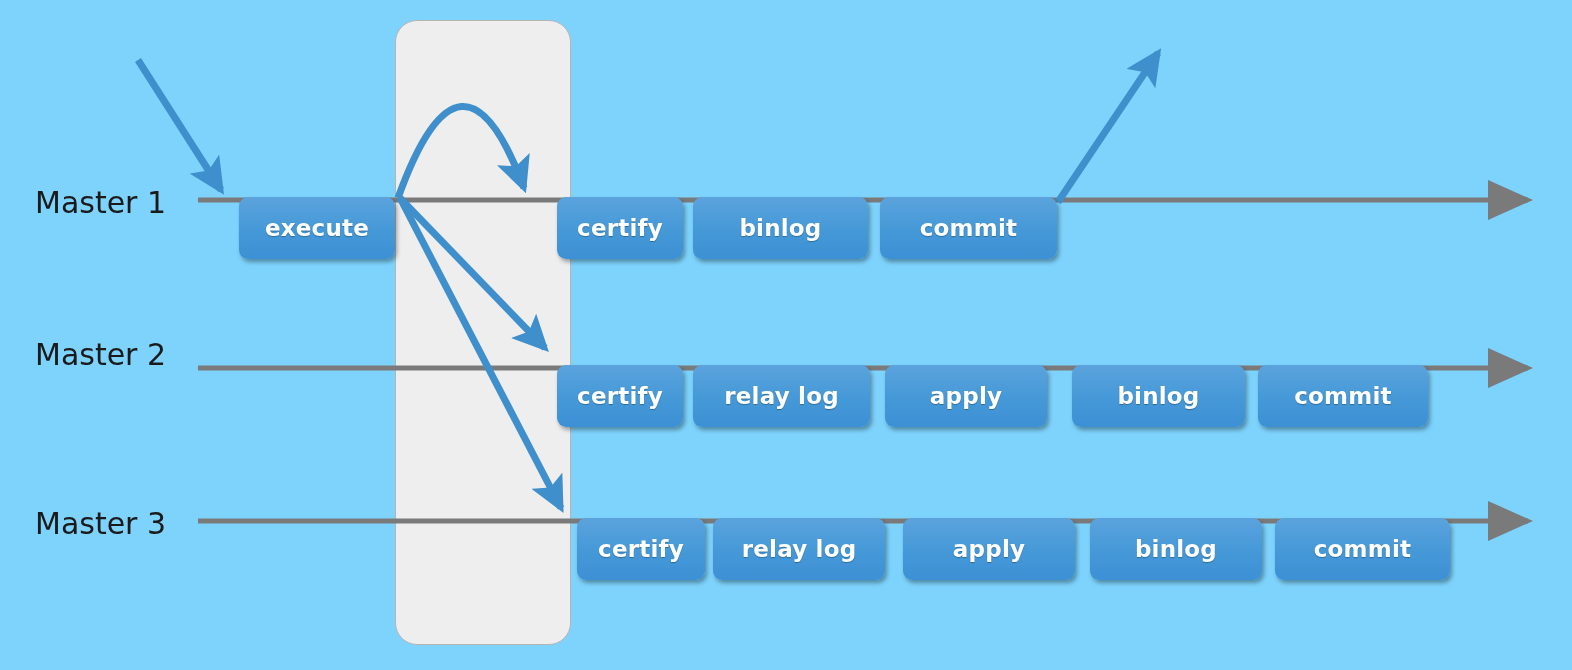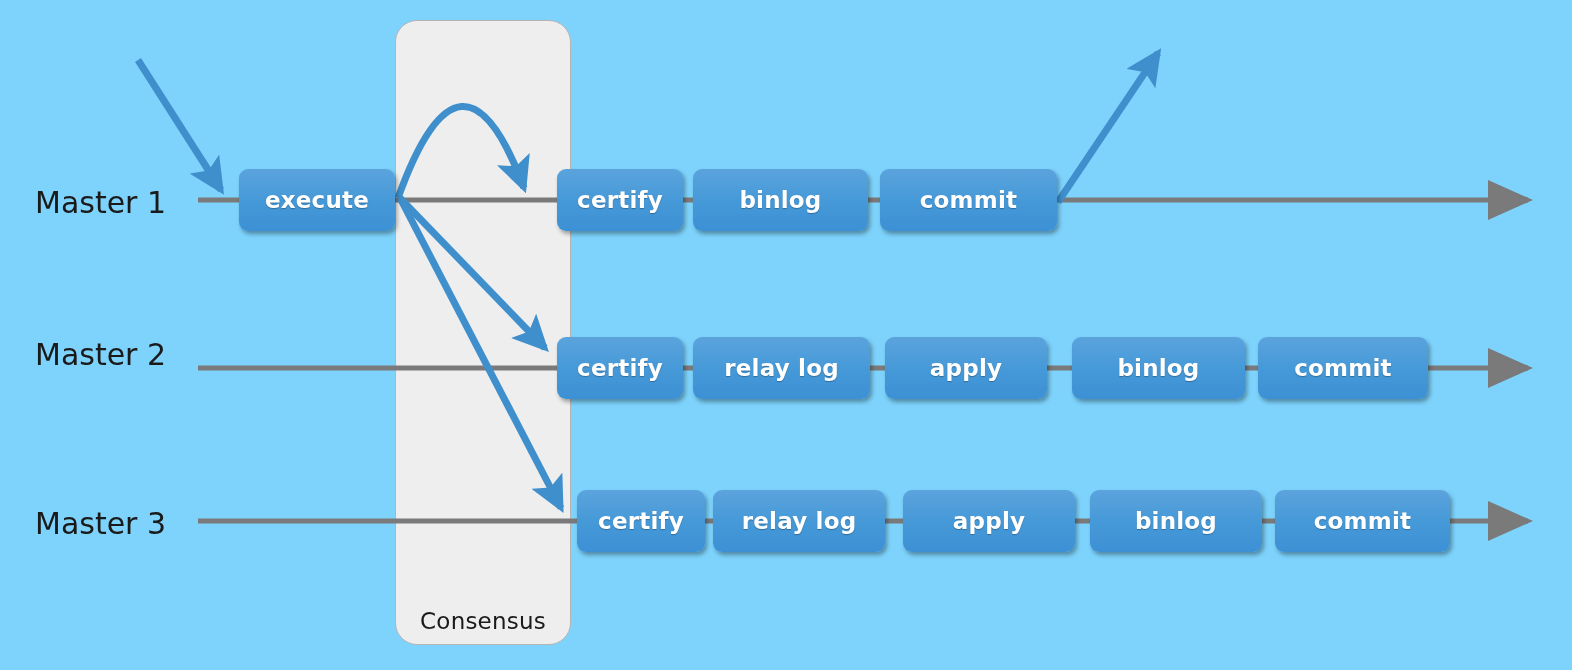--- a/index.html
+++ b/index.html
@@ -60,20 +60,21 @@
   
   .pbox {
     position: absolute;
     border-radius: 9px;
     background: linear-gradient(to bottom, #5ba3dd 0%, #479ad8 48%, #3c90d4 100%);
     box-shadow: 2px 3px 4px rgba(0,0,0,0.35);
     display: flex;
     align-items: center;
     justify-content: center;
     box-sizing: border-box;
+    margin-top: 28px;
   }
   .pbox span {
     color: #ffffff;
     font-weight: bold;
     font-size: 23px;
     letter-spacing: 0.2px;
     text-shadow: 0 1px 1px rgba(0,0,0,0.28);
     font-family: "DejaVu Sans", sans-serif;
     white-space: nowrap;
   }
@@ -157,15 +158,14 @@
   <div class="pbox" style="left:903px; top:490px; width:172px; height:62px;">
     <span>apply</span>
   </div>
   <div class="pbox" style="left:1090px; top:490px; width:172px; height:62px;">
     <span>binlog</span>
   </div>
   <div class="pbox" style="left:1275px; top:490px; width:175px; height:62px;">
     <span>commit</span>
   </div>
 
-  <div class="consensus-label">Consensus</div>
 
 </div>
 
 </body></html>

